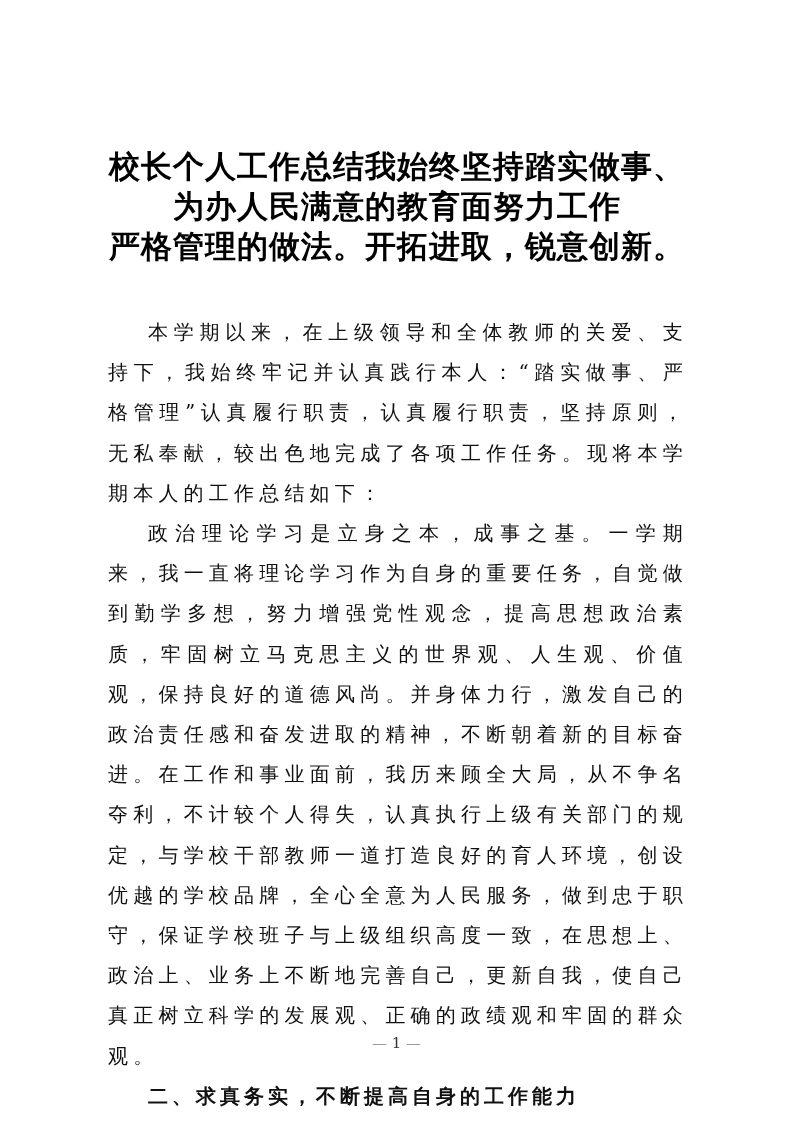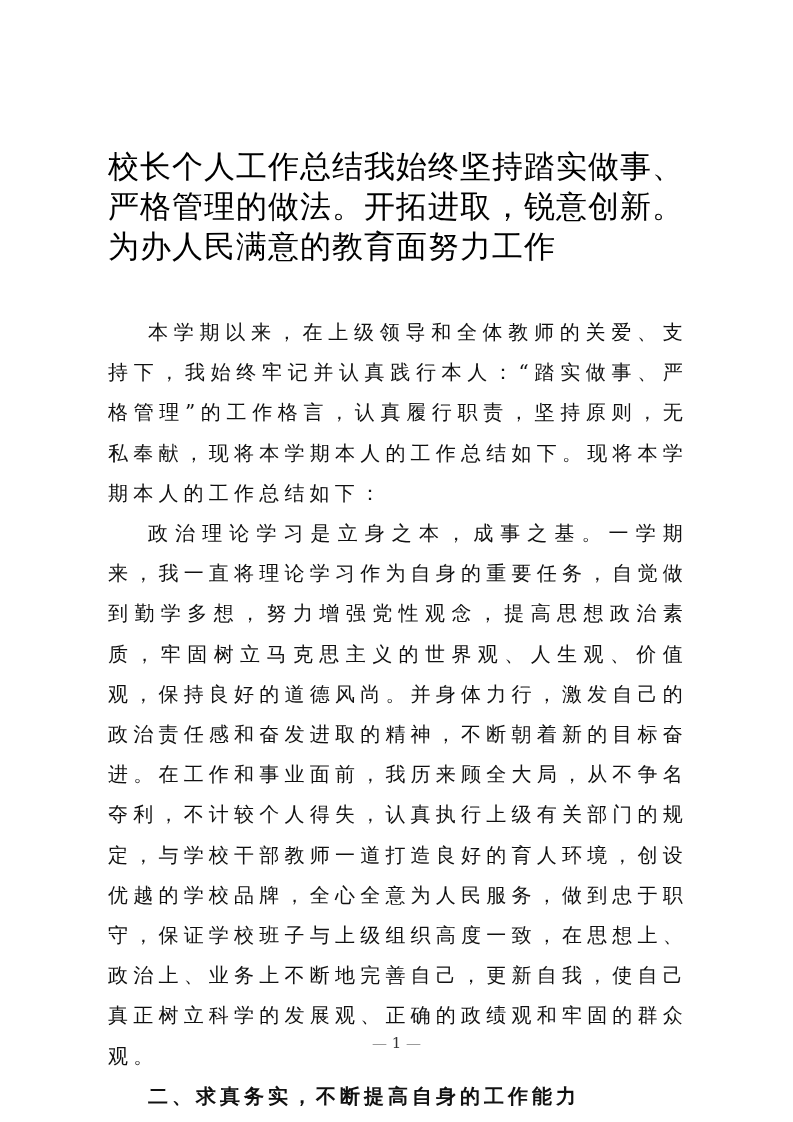--- a/index.html
+++ b/index.html
@@ -2,22 +2,22 @@
 <html><head>
   <meta charset="utf-8">
   <style>
     html, body { margin: 0; padding: 0; background: #ffffff; }
     body {
       width: 793px; height: 1122px; position: relative; overflow: hidden;
       font-family: "DejaVu Serif", "Liberation Serif", serif; color: #111;
     }
     .title {
       position: absolute; left: 108px; top: 146px; width: 578px;
-      font-family: "DejaVu Sans", "Liberation Sans", sans-serif;
-      font-weight: normal; font-size: 31px; line-height: 40px; letter-spacing: 1px;
+      text-align: center; font-family: "DejaVu Sans", "Liberation Sans", sans-serif;
+      font-weight: bold; font-size: 31px; line-height: 40px; letter-spacing: 1px;
       color: #000;
     }
     .title .tl { display: block; white-space: nowrap; }
     .body {
       position: absolute; left: 108px; top: 312px; width: 580px;
       font-size: 20px; line-height: 40.2px; letter-spacing: 5.2px;
     }
     .body p { margin: 0; text-align: justify; text-indent: 40px; }
     .body p.heading {
       font-family: "DejaVu Sans", "Liberation Sans", sans-serif; font-weight: bold;
@@ -27,26 +27,26 @@
       position: absolute; left: 0; top: 1034px; width: 793px; text-align: center;
       font-size: 15px; color: #333;
     }
     .footer .dash { color: #999; }
   </style>
 </head>
 <body>
 
 <div class="title">
   <span class="tl">校长个人工作总结我始终坚持踏实做事、</span>
+  <span class="tl">为办人民满意的教育面努力工作</span>
   <span class="tl">严格管理的做法。开拓进取，锐意创新。</span>
-  <span class="tl">为办人民满意的教育面努力工作</span>
 </div>
 
 <div class="body">
-  <p>本学期以来，在上级领导和全体教师的关爱、支持下，我始终牢记并认真践行本人：“踏实做事、严格管理”的工作格言，认真履行职责，坚持原则，无私奉献，现将本学期本人的工作总结如下。现将本学期本人的工作总结如下：</p>
+  <p>本学期以来，在上级领导和全体教师的关爱、支持下，我始终牢记并认真践行本人：“踏实做事、严格管理”认真履行职责，认真履行职责，坚持原则，无私奉献，较出色地完成了各项工作任务。现将本学期本人的工作总结如下：</p>
   <p>政治理论学习是立身之本，成事之基。一学期来，我一直将理论学习作为自身的重要任务，自觉做到勤学多想，努力增强党性观念，提高思想政治素质，牢固树立马克思主义的世界观、人生观、价值观，保持良好的道德风尚。并身体力行，激发自己的政治责任感和奋发进取的精神，不断朝着新的目标奋进。在工作和事业面前，我历来顾全大局，从不争名夺利，不计较个人得失，认真执行上级有关部门的规定，与学校干部教师一道打造良好的育人环境，创设优越的学校品牌，全心全意为人民服务，做到忠于职守，保证学校班子与上级组织高度一致，在思想上、政治上、业务上不断地完善自己，更新自我，使自己真正树立科学的发展观、正确的政绩观和牢固的群众观。</p>
   <p class="heading">二、求真务实，不断提高自身的工作能力</p>
 
 </div>
 
 <div class="footer">
   <span class="dash">—</span>
   <span>1</span>
   <span class="dash">—</span>
 </div>

